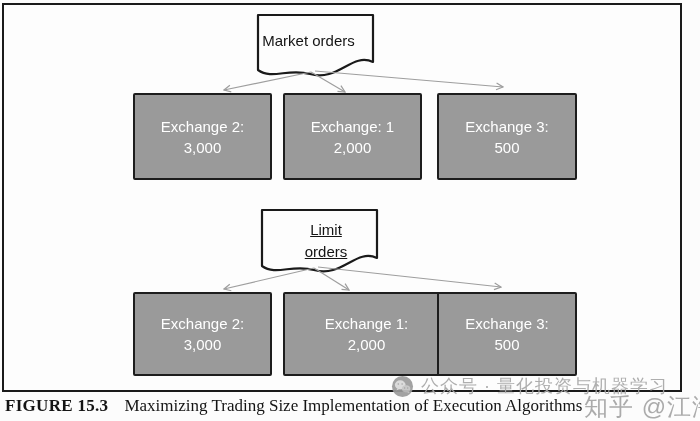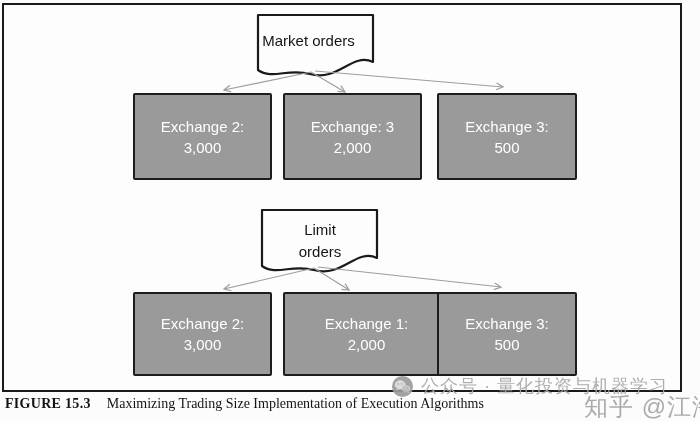--- a/index.html
+++ b/index.html
@@ -13,21 +13,21 @@
   .node{position:absolute;box-sizing:border-box;background:#9a9a9a;border:2px solid #1d1d1d;
         border-radius:2px;display:flex;flex-direction:column;align-items:center;justify-content:center;
         color:#ffffff;font-size:15px;line-height:21px;text-align:center;}
   .n-t1{left:133px;top:93px;width:139px;height:87px;}
   .n-t2{left:283px;top:93px;width:139px;height:87px;}
   .n-t3{left:437px;top:93px;width:140px;height:87px;}
   .n-b1{left:133px;top:292px;width:139px;height:84px;}
   .n-b2{left:283px;top:292px;width:167px;height:84px;}
   .n-b3{left:437px;top:292px;width:140px;height:84px;}
   .caption{position:absolute;left:5px;top:396px;width:690px;white-space:nowrap;
-           font-family:"Liberation Serif",serif;font-size:14px;color:#141414;}
+           font-family:"Liberation Serif",serif;font-size:17px;color:#141414;}
   .caption .fig-label{font-weight:bold;letter-spacing:.3px;margin-right:16px;}
   .wm-wechat{position:absolute;left:391px;top:374px;display:flex;align-items:center;gap:7px;
              color:#a8a8a8;font-size:18px;letter-spacing:1px;white-space:nowrap;opacity:.92;}
   .wm-zhihu{position:absolute;left:584px;top:391px;font-size:24px;color:rgba(150,150,150,.8);
             letter-spacing:1px;white-space:nowrap;}
 </style>
 </head>
 <body>
 
 <div class="stage">
@@ -50,28 +50,28 @@
       <line x1="311" y1="72" x2="345" y2="92" marker-end="url(#arw)"></line>
       <line x1="315" y1="71" x2="503" y2="87" marker-end="url(#arw)"></line>
 
       <line x1="314" y1="268" x2="224" y2="289" marker-end="url(#arw)"></line>
       <line x1="314" y1="268" x2="349" y2="290" marker-end="url(#arw)"></line>
       <line x1="318" y1="267" x2="501" y2="287" marker-end="url(#arw)"></line>
     </g>
   </svg>
 
   <div class="doc-label" style="left:258px;top:31px;width:101px;">Market orders</div>
-  <div class="doc-label two-line" style="left:285px;top:219px;width:70px;">Limit orders</div>
+  <div class="doc-label two-line" style="left:291px;top:219px;width:70px;text-decoration:underline;">Limit orders</div>
 
   <div class="node n-t1">
     <span>Exchange 2:</span>
     <span>3,000</span>
   </div>
   <div class="node n-t2">
-    <span>Exchange: 3</span>
+    <span>Exchange: 1</span>
     <span>2,000</span>
   </div>
   <div class="node n-t3">
     <span>Exchange 3:</span>
     <span>500</span>
   </div>
 
   <div class="node n-b1">
     <span>Exchange 2:</span>
     <span>3,000</span>

